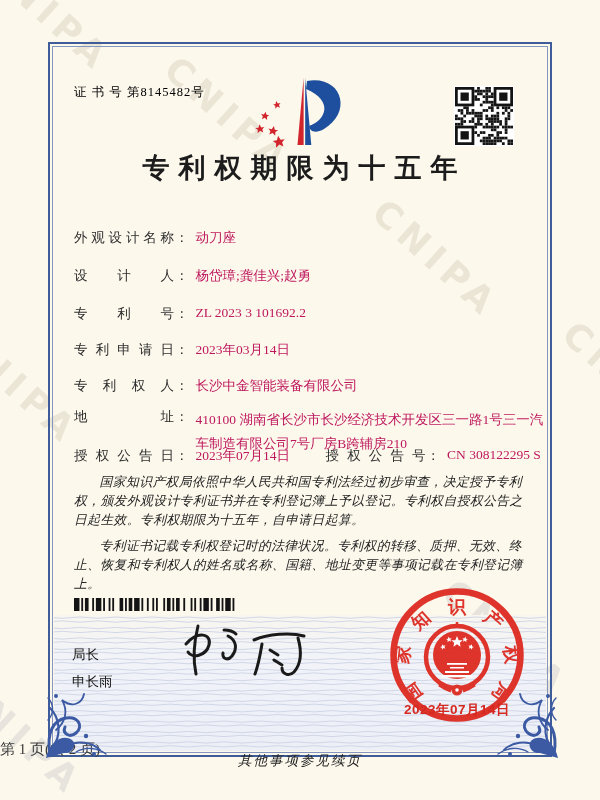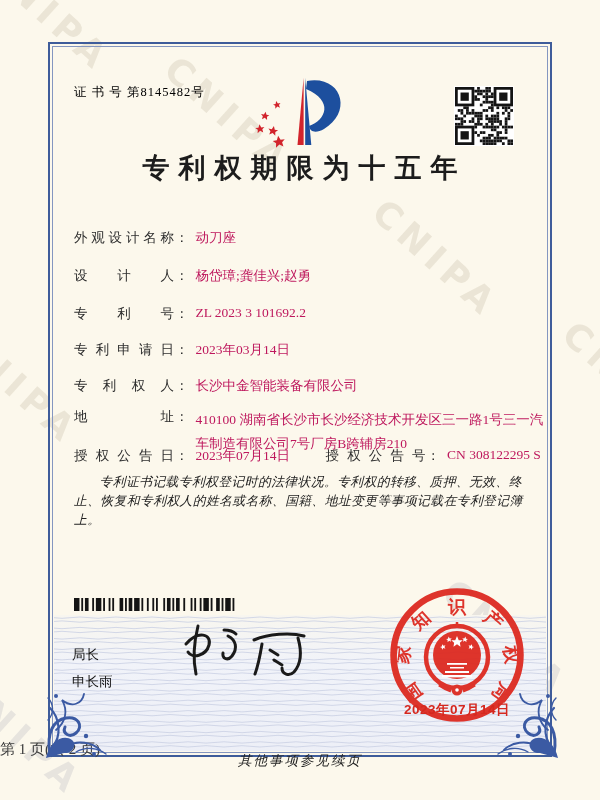--- a/index.html
+++ b/index.html
@@ -369,20 +369,21 @@
         <span>权</span>
         <span>公</span>
         <span>告</span>
         <span>号</span>
       </span>
       <span class="fcolon">：</span>
     <span class="fvalue">CN 308122295 S</span>
   </div>
 
   <div class="paras">
+    <p>国家知识产权局依照中华人民共和国专利法经过初步审查，决定授予专利权，颁发外观设计专利证书并在专利登记簿上予以登记。专利权自授权公告之日起生效。专利权期限为十五年，自申请日起算。</p>
     <p>专利证书记载专利权登记时的法律状况。专利权的转移、质押、无效、终止、恢复和专利权人的姓名或名称、国籍、地址变更等事项记载在专利登记簿上。</p>
   </div>
 
   <svg class="abs barcode" width="164" height="13" viewBox="0 0 164 13">
     <g id="bars" fill="#141414">
         <rect x="0.00" y="0" width="5.47" height="13"></rect>
         <rect x="7.29" y="0" width="1.82" height="13"></rect>
         <rect x="10.93" y="0" width="3.64" height="13"></rect>
         <rect x="18.22" y="0" width="1.82" height="13"></rect>
         <rect x="21.87" y="0" width="5.47" height="13"></rect>

